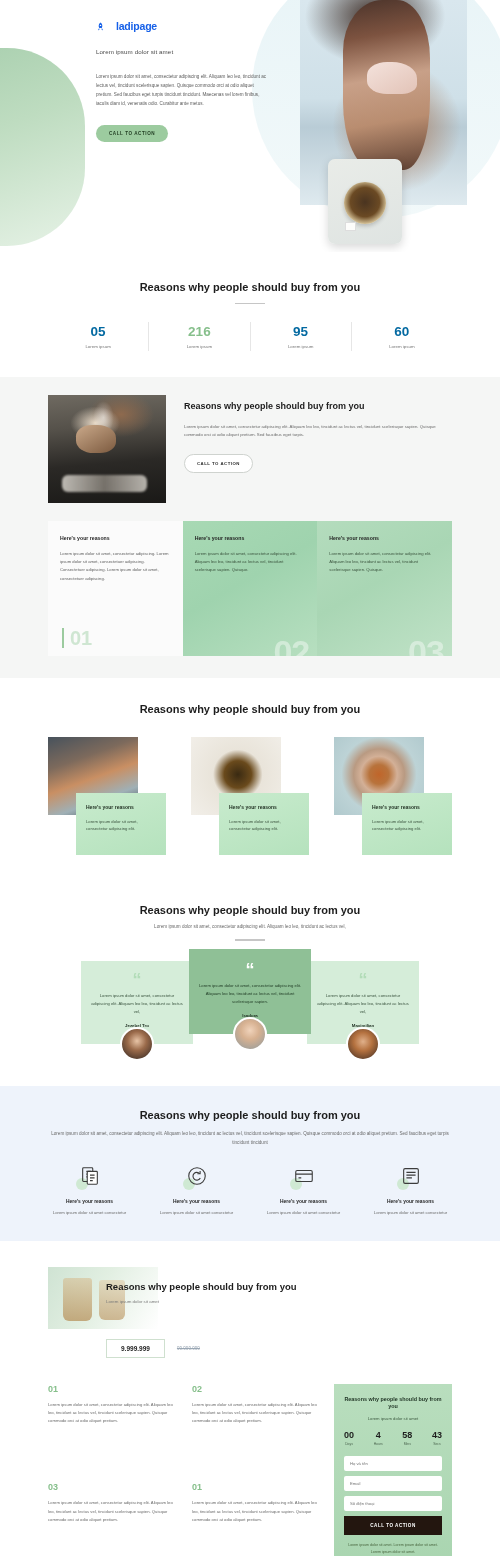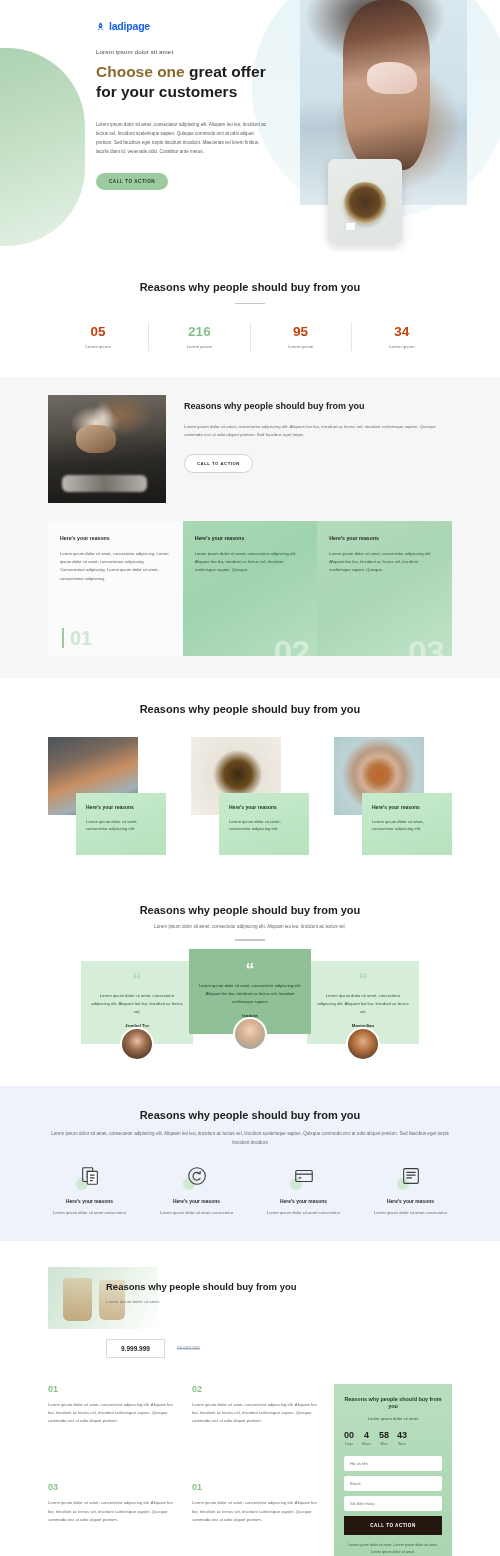--- a/index.html
+++ b/index.html
@@ -52,21 +52,21 @@
     position: absolute; left: 50%; top: 52%; transform: translate(-50%,-50%);
     width: 42px; height: 42px; border-radius: 50%;
     background: radial-gradient(circle at 50% 48%, #4a3420 0%, #6b4a24 48%, #cdb98f 70%, #f1ece2 84%, #fff 100%);
     box-shadow: 0 2px 4px rgba(0,0,0,.2);
   }
   .hero-card .tag {
     position: absolute; left: 17px; bottom: 13px; width: 11px; height: 9px;
     background: #fdfdfb; border: .5px solid #ddd;
   }
 
-  .brand { position: absolute; left: 96px; top: 20px; display: flex; align-items: center; gap: 4px; }
+  .brand { position: absolute; left: 96px; top: 20px; display: flex; align-items: center; gap: 11px; }
   .brand svg { display: block; }
   .brand-name { color: #1660e8; font-size: 10.5px; font-weight: 700; letter-spacing: -.2px; }
 
   .hero-copy { position: absolute; left: 96px; top: 48px; width: 175px; }
   .eyebrow { font-size: 6.2px; color: #4a4a4a; letter-spacing: .1px; margin-bottom: 7px; }
   .hero-title { font-size: 15.5px; line-height: 1.32; font-weight: 700; color: #1d1d1d; }
   .hero-title .accent { color: #8b6a2d; }
   .hero-para { margin-top: 18px; font-size: 4.6px; line-height: 1.95; color: #5d5d5d; width: 172px; }
   .cta-pill {
     margin-top: 16px; display: inline-block; background: #9ccb9f; color: #1f3a20;
@@ -78,21 +78,21 @@
   .sec-title { text-align: center; font-size: 11px; line-height: 1.32; font-weight: 700; color: #1d1d1d; }
   .sec-title.left { text-align: left; }
   .sec-sub { text-align: center; font-size: 4.6px; color: #6a6a6a; line-height: 1.8; }
   .rule { width: 30px; height: 1.5px; background: #c6c6c6; margin: 8px auto; }
 
   
   .stats-sec { padding: 28px 0 26px; background: #fff; }
   .stats-row { display: flex; margin: 18px 48px 0; }
   .stat { flex: 1; text-align: center; padding: 2px 0; border-left: 1px solid #e6e6e6; }
   .stat:first-child { border-left: none; }
-  .stat-num { font-size: 13.5px; font-weight: 700; color: #c2410c; }
+  .stat-num { font-size: 13.5px; font-weight: 700; color: #0369a1; }
   .stat-num.green { color: #86bf8b; }
   .stat-label { font-size: 4.4px; color: #767676; margin-top: 5px; }
 
   
   .band { background: #f5f6f5; padding: 18px 0 22px; }
   .band-top { display: flex; margin: 0 48px; align-items: stretch; }
   .band-img {
     width: 118px; height: 108px; flex: none;
     background:
       radial-gradient(ellipse 30% 22% at 40% 26%, #e8d9c6 0%, rgba(232,217,198,0) 70%),
@@ -195,21 +195,21 @@
 
   .offer-body { display: flex; margin: 26px 48px 0; gap: 14px; }
   .steps { flex: 1; display: flex; flex-wrap: wrap; gap: 14px 16px; }
   .step { width: calc(50% - 8px); }
   .step-num { font-size: 9px; font-weight: 700; color: #86bf8b; margin-bottom: 7px; }
   .step p { font-size: 4.2px; line-height: 1.95; color: #6a6a6a; }
 
   .signup { width: 118px; flex: none; background: linear-gradient(180deg,#b9deBE,#a9d5b0); padding: 12px 10px 12px; }
   .signup h5 { text-align: center; font-size: 5.4px; font-weight: 700; color: #1f3324; line-height: 1.45; }
   .signup .sh-sub { text-align: center; font-size: 4.2px; color: #3f5c43; margin-top: 5px; }
-  .countdown { display: flex; justify-content: flex-start; gap: 8px; margin: 9px 0 10px; }
+  .countdown { display: flex; justify-content: space-between; gap: 8px; margin: 9px 0 10px; }
   .cd { text-align: center; }
   .cd-num { font-size: 9px; font-weight: 700; color: #1d1d1d; }
   .cd-lab { font-size: 3.4px; color: #4c6650; margin-top: 2px; }
   .sfield {
     display: block; width: 100%; background: #fff; border: none; border-radius: 2px;
     padding: 5px 6px; font-size: 4.2px; color: #9b9b9b; margin-bottom: 5px;
     font-family: "Liberation Sans", sans-serif;
   }
   .sbtn {
     display: block; width: 100%; background: #23160f; color: #fff; border: none;
@@ -241,21 +241,20 @@
             <path d="M8 1c2.2 1.6 3.2 4 3.2 6.3 0 1.3-.4 2.5-1 3.4H5.8c-.6-.9-1-2.1-1-3.4C4.8 5 5.8 2.6 8 1z" fill="#1660e8"></path>
             <circle cx="8" cy="6" r="1.3" fill="#fff"></circle>
             <path d="M5.6 11.3 4 14l2.4-.9M10.4 11.3 12 14l-2.4-.9" stroke="#1660e8" stroke-width="1" fill="none"></path>
           </svg>
       </span>
       <span class="brand-name">ladipage</span>
     </div>
 
     <div class="hero-copy">
       <div class="eyebrow">Lorem ipsum dolor sit amet</div>
-      <h1 class="hero-title"><span class="accent">Choose one </span><span>great offer for your customers</span></h1>
       <p class="hero-para">Lorem ipsum dolor sit amet, consectetur adipiscing elit. Aliquam leo leo, tincidunt ac lectus vel, tincidunt scelerisque sapien. Quisque commodo orci at odio aliquet pretium. Sed faucibus eget turpis tincidunt tincidunt. Maecenas vel lorem finibus, iaculis diam id, venenatis odio. Curabitur ante metus.</p>
       <button class="cta-pill">CALL TO ACTION</button>
     </div>
   </section>
 
   <section class="stats-sec">
     <h2 class="sec-title">Reasons why people should buy from you</h2>
     <div class="rule"></div>
     <div class="stats-row">
       <div class="stat">
@@ -264,21 +263,21 @@
         </div>
       <div class="stat">
           <div class="stat-num green">216</div>
           <div class="stat-label">Lorem ipsum</div>
         </div>
       <div class="stat">
           <div class="stat-num">95</div>
           <div class="stat-label">Lorem ipsum</div>
         </div>
       <div class="stat">
-          <div class="stat-num">34</div>
+          <div class="stat-num">60</div>
           <div class="stat-label">Lorem ipsum</div>
         </div>
     </div>
   </section>
 
   <section class="band">
     <div class="band-top">
       <div class="band-img">
           <div class="steam"></div>
           <div class="pot"></div>

